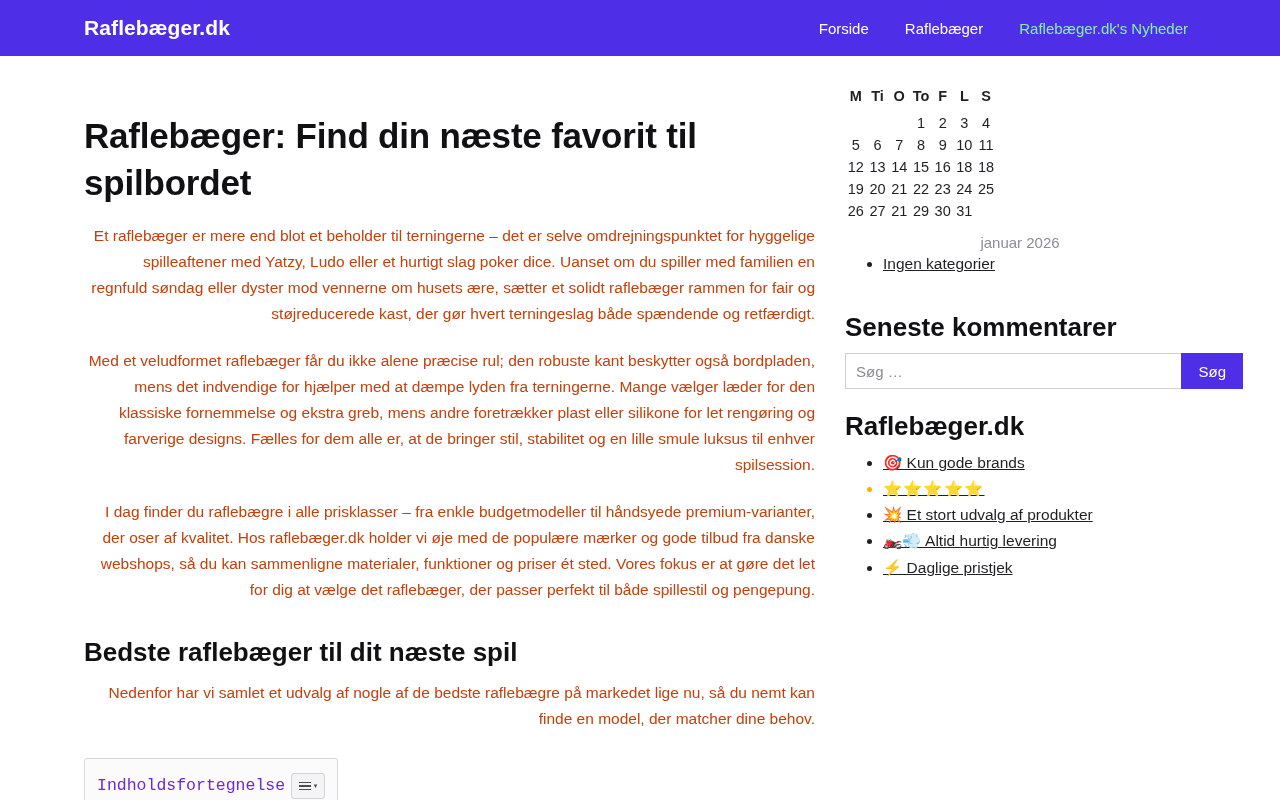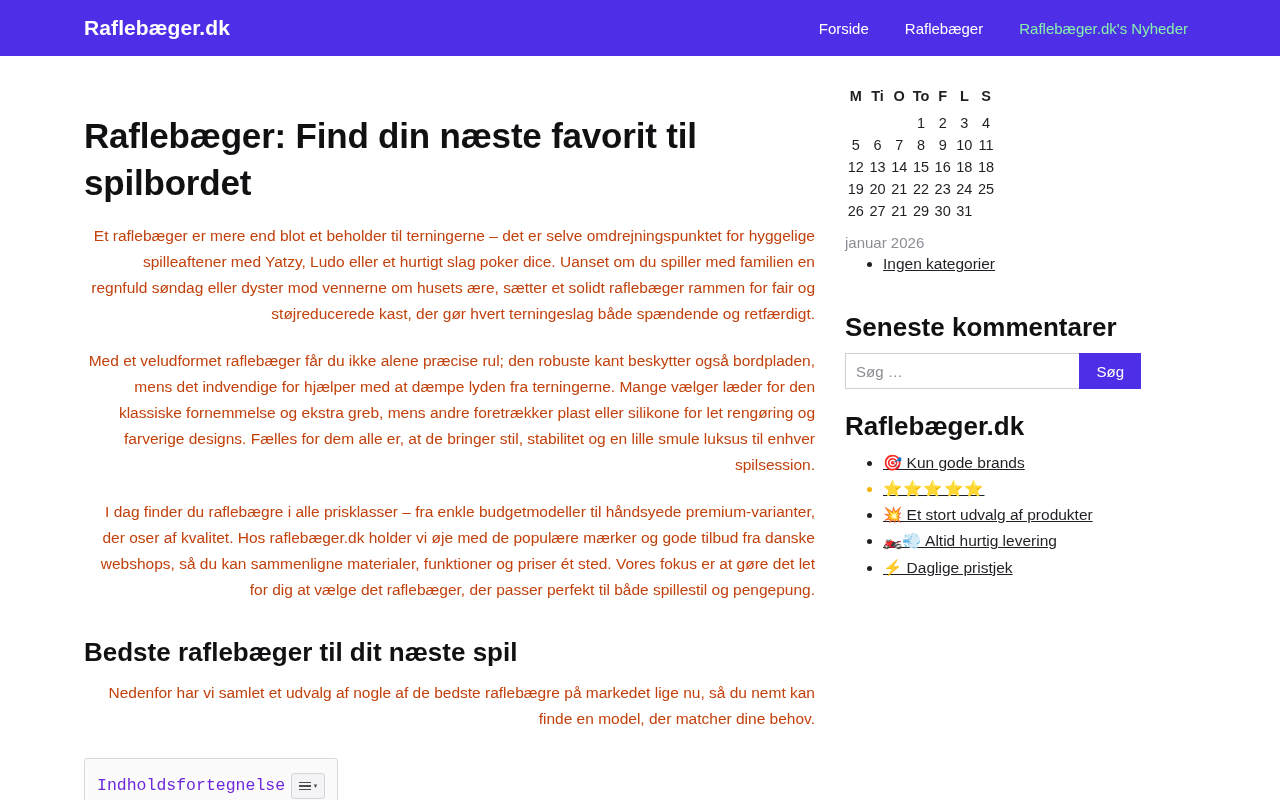--- a/index.html
+++ b/index.html
@@ -148,40 +148,41 @@
   }
   .calendar td {
     text-align: center;
     padding: 3px 0;
     font-size: 14.5px;
   }
   .calendar-caption {
     margin-top: 12px;
     color: #8d8d97;
     font-size: 15px;
+    text-align: center;
   }
 
   .widget-title {
     font-size: 26px;
     font-weight: 600;
     margin: 36px 0 10px 0;
     color: #111114;
   }
   .widget-list {
     margin: 0;
     padding-left: 38px;
     font-size: 15.5px;
     line-height: 1.62;
     text-decoration: underline;
   }
   .widget-list li { margin-bottom: 1px; }
 
   .search-row {
     display: flex;
-    width: 296px;
+    width: 398px;
   }
   .search-input {
     flex: 1;
     height: 36px;
     border: 1px solid #cfcfd6;
     border-right: none;
     padding: 0 10px;
     font-size: 15px;
     font-family: "Liberation Sans", sans-serif;
     color: #333;

